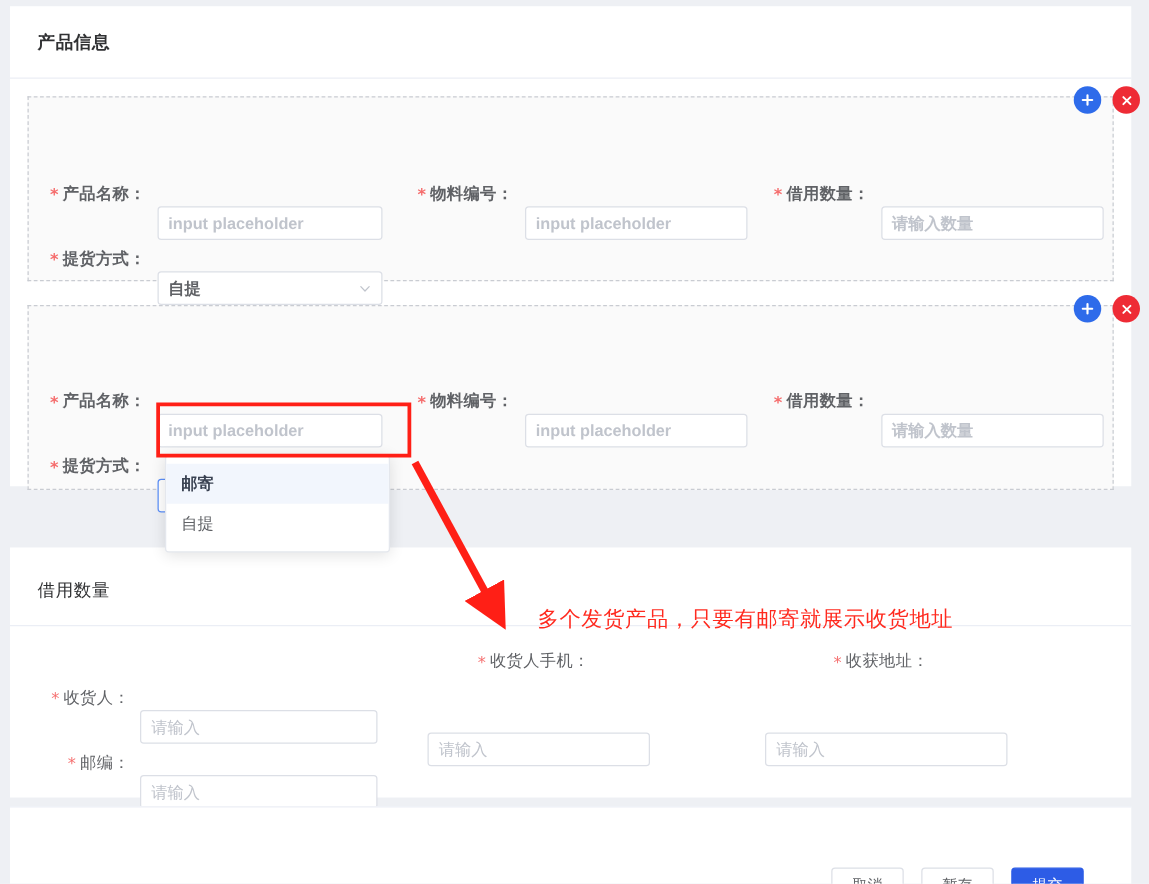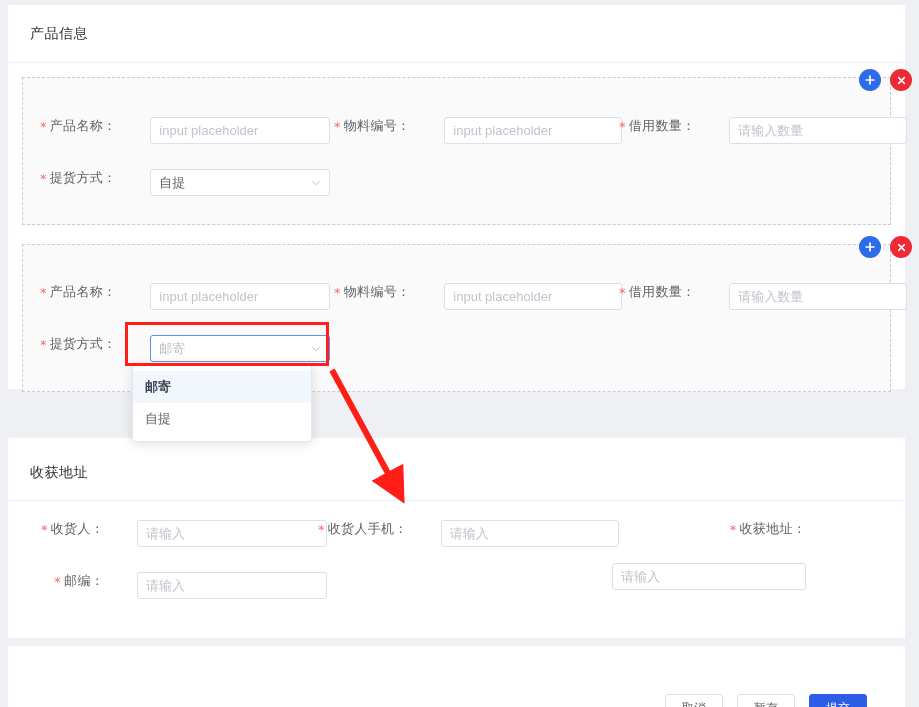--- a/index.html
+++ b/index.html
@@ -16,21 +16,21 @@
     background: #eef0f4;
   }
 
   
   .card {
     position: absolute;
     left: 8px;
     width: 897px;
     background: #ffffff;
   }
-  #card-product { top: 5px; height: 384px; }
+  #card-product { top: 5px; height: 384px; font-weight: bold; }
   #card-address { top: 438px; height: 200px; }
   #card-footer  { top: 645px; height: 62px; }
 
   .card-title {
     position: absolute;
     left: 22px;
     top: 20px;
     font-size: 14px;
     color: #303133;
     letter-spacing: .5px;
@@ -53,21 +53,21 @@
     border: 1px dashed #c9ccd2;
     background: #fafafa;
   }
   #product-block-1 { top: 72px; height: 148px; }
   #product-block-2 { top: 239px; height: 148px; }
 
   
   .form-field {
     position: absolute;
     display: flex;
-    gap: 25px;
+    align-items: center;
   }
   .field-label {
     font-size: 13px;
     color: #606266;
     white-space: nowrap;
     text-align: right;
     letter-spacing: .3px;
   }
   .req-star {
     color: #f56c6c;
@@ -83,20 +83,21 @@
     border: 1px solid #dcdfe6;
     border-radius: 3px;
     background: #ffffff;
     display: flex;
     align-items: center;
     padding: 0 8px;
     font-size: 13px;
     color: #c0c4cc;
     overflow: hidden;
     white-space: nowrap;
+    margin-top: 48px;
   }
   .input-box.w180 { width: 180px; }
   .input-box.w178 { width: 178px; }
   .input-box.w194 { width: 194px; }
   .input-box.w190 { width: 190px; }
 
   .select-box {
     position: relative;
     padding-right: 24px;
   }
@@ -341,31 +342,31 @@
   </div>
   <div class="round-btn btn-remove" id="remove-btn-2">
     <span>
       <svg viewBox="0 0 14 14" width="11" height="11">
           <path d="M3.4 3.4 L10.6 10.6 M10.6 3.4 L3.4 10.6" stroke="#ffffff" stroke-width="2" stroke-linecap="round"></path>
         </svg>
     </span>
   </div>
 
   <div class="card" id="card-address">
-    <div class="card-title" style="top:26px;">收获地址</div>
+    <div class="card-title" style="top:26px;">借用数量</div>
     <div class="card-divider" id="divider-address" style="top:62px;"></div>
 
     <div class="form-field" style="left:24px; top:82px;">
       <span class="field-label" style="width:72px;"><span class="req-star">*</span><span>收货人：</span></span>
       <div class="input-box w190" style="margin-left:8px;">
         <span>请输入</span>
       </div>
     </div>
 
-    <div class="form-field" style="left:310px; top:82px;">
+    <div class="form-field" style="left:326px; top:82px;flex-direction:column;">
       <span class="field-label"><span class="req-star">*</span><span>收货人手机：</span></span>
       <div class="input-box w178" style="margin-left:8px;">
         <span>请输入</span>
       </div>
     </div>
 
     <div class="form-field" style="left:596px; top:82px;flex-direction:column;">
       <span class="field-label"><span class="req-star">*</span><span>收获地址：</span></span>
       <div class="input-box w194" style="margin-left:8px;">
         <span>请输入</span>
@@ -401,15 +402,16 @@
     <svg width="110" height="155" viewBox="0 0 110 155">
       <defs>
         <marker id="ahead" markerWidth="6" markerHeight="6" refX="3" refY="3" orient="auto">
           <path d="M0,0 L6,3 L0,6 Z" fill="#ff1f16"></path>
         </marker>
       </defs>
       <line x1="12" y1="10" x2="76" y2="128" stroke="#ff1f16" stroke-width="6" marker-end="url(#ahead)"></line>
     </svg>
   </div>
 
+  <div id="annotation-text">多个发货产品，只要有邮寄就展示收货地址</div>
 
 
 </div>
 
 </body></html>

